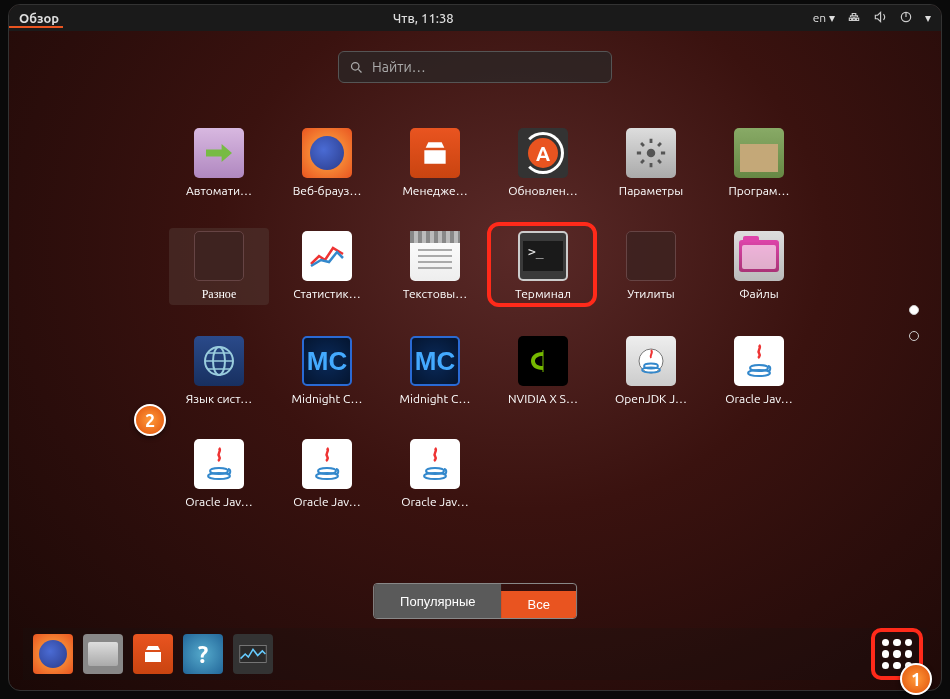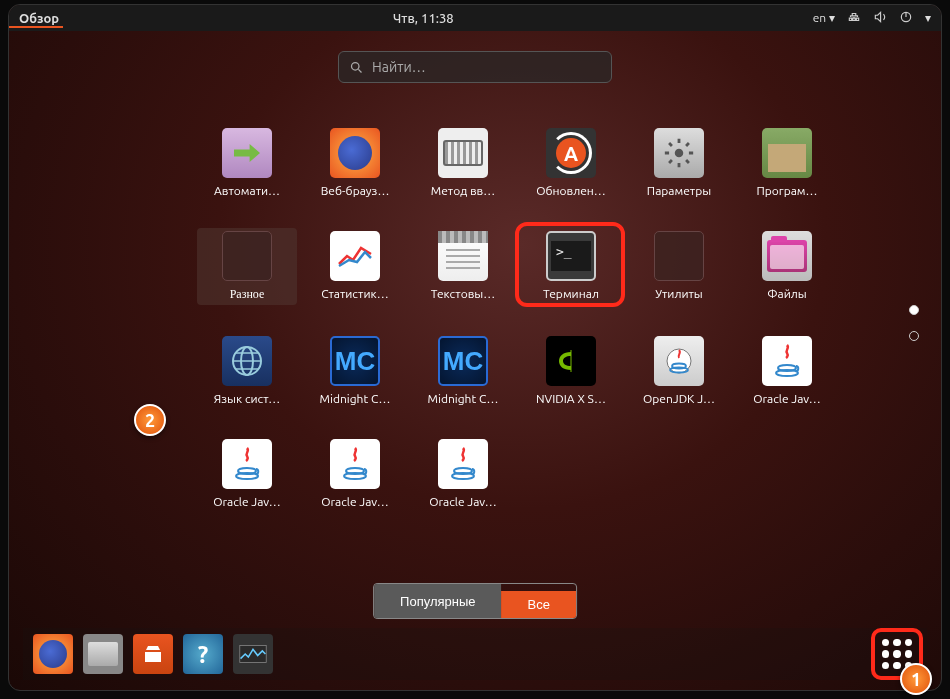--- a/index.html
+++ b/index.html
@@ -58,21 +58,21 @@
   padding: 0 10px;
   gap: 8px;
   color: #aaa;
   font-size: 14px;
 }
 .searchbox svg { width: 15px; height: 15px; fill: #aaa; }
 
 .grid {
   position: absolute;
   top: 120px;
-  left: 188px;
+  left: 160px;
   width: 640px;
   display: grid;
   grid-template-columns: repeat(6, 1fr);
   row-gap: 28px;
   column-gap: 8px;
 }
 .app {
   display: flex;
   flex-direction: column;
   align-items: center;
@@ -270,24 +270,26 @@
   <div class="grid" id="app-grid">
       <div class="app">
         <div class="icon i-login"></div>
         <div class="label">Автомати…</div>
       </div>
       <div class="app">
         <div class="icon i-firefox"></div>
         <div class="label">Веб-брауз…</div>
       </div>
       <div class="app">
-        <div class="icon i-keyboard">
-          <div></div>
-        </div>
-        <div class="label">Метод вв…</div>
+        <div class="icon i-software">
+          <svg viewBox="0 0 24 24">
+            <path d="M5 8h14l-2-4H7L5 8zm-1 2h16v10H4V10z"></path>
+          </svg>
+        </div>
+        <div class="label">Менедже…</div>
       </div>
       <div class="app">
         <div class="icon i-update"></div>
         <div class="label">Обновлен…</div>
       </div>
       <div class="app">
         <div class="icon i-settings">
           <svg viewBox="0 0 24 24">
             <circle cx="12" cy="12" r="3"></circle>
             <path d="M12 2v3m0 14v3M2 12h3m14 0h3M5 5l2 2m10 10l2 2M5 19l2-2m10-10l2-2" stroke="#555" stroke-width="2"></path>

